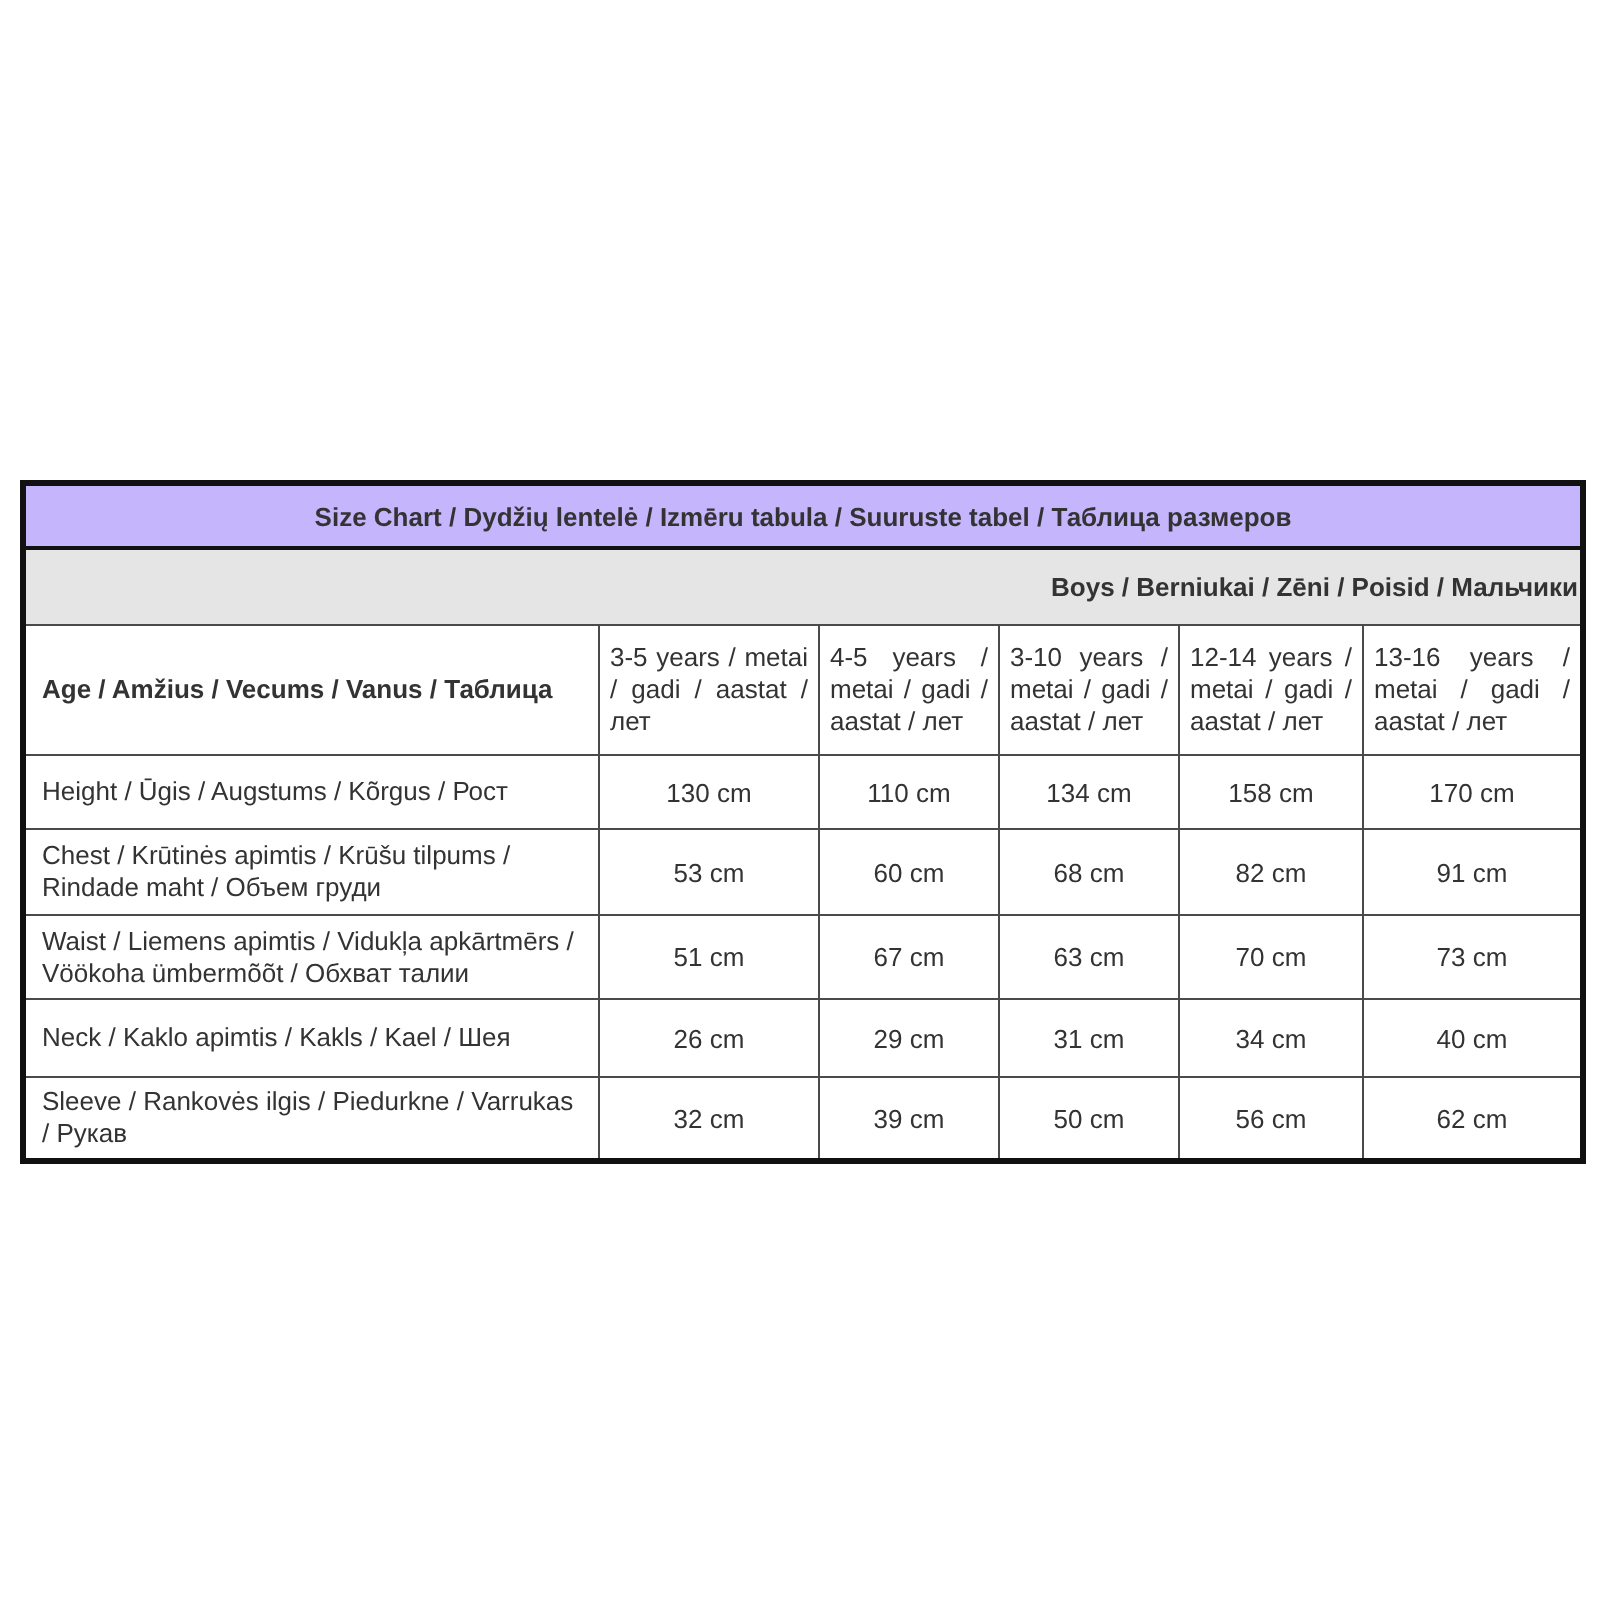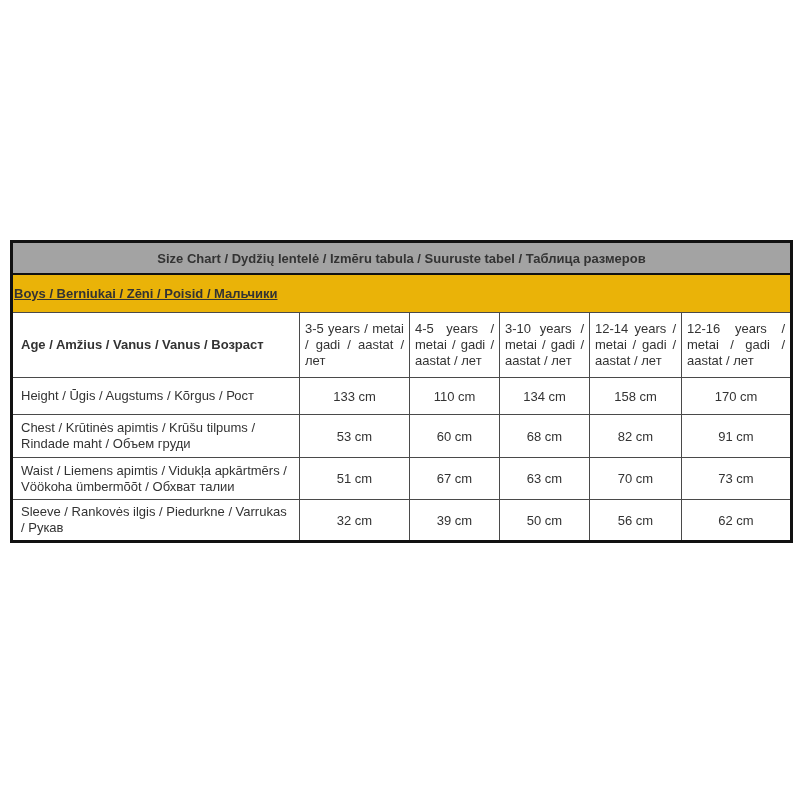--- a/index.html
+++ b/index.html
@@ -33,26 +33,25 @@
   .title-cell {
     height: 28px;
     text-align: center;
     font-weight: bold;
     font-size: 13.5px;
     color: #141414;
     border-bottom: 2px solid #111111 !important;
   }
   .subtitle-cell {
     height: 35px;
-    text-align: left;
+    text-align: right;
     font-weight: bold;
     font-size: 13.5px;
     color: #141414;
-    background: #eab308;
-    text-decoration: underline;
+    background: #e5e5e5;
   }
   .label-cell {
     padding: 2px 6px 2px 8px;
     line-height: 16px;
   }
   .age-label-cell {
     font-weight: bold;
     color: #141414;
   }
   .age-cell {
@@ -80,36 +79,36 @@
     <colgroup>
       <col style="width:288px">
       <col style="width:110px">
       <col style="width:90px">
       <col style="width:90px">
       <col style="width:92px">
       <col style="width:110px">
     </colgroup>
     <tbody>
       <tr class="r-title">
-        <td colspan="6" class="title-cell" style="background-color: #a3a3a3;">Size Chart / Dydžių lentelė / Izmēru tabula / Suuruste tabel / Таблица размеров</td>
+        <td colspan="6" class="title-cell" style="background-color: #c4b5fd;">Size Chart / Dydžių lentelė / Izmēru tabula / Suuruste tabel / Таблица размеров</td>
       </tr>
       <tr class="r-subtitle">
         <td colspan="6" class="subtitle-cell">Boys / Berniukai / Zēni / Poisid / Мальчики</td>
       </tr>
       <tr class="r-age">
-        <td class="label-cell age-label-cell">Age / Amžius / Vanus / Vanus / Возраст</td>
+        <td class="label-cell age-label-cell">Age / Amžius / Vecums / Vanus / Таблица</td>
         <td class="age-cell">3-5 years / metai / gadi / aastat / лет</td>
         <td class="age-cell">4-5 years / metai / gadi / aastat / лет</td>
         <td class="age-cell">3-10 years / metai / gadi / aastat / лет</td>
         <td class="age-cell">12-14 years / metai / gadi / aastat / лет</td>
-        <td class="age-cell">12-16 years / metai / gadi / aastat / лет</td>
+        <td class="age-cell">13-16 years / metai / gadi / aastat / лет</td>
       </tr>
       <tr class="r-height">
         <td class="label-cell">Height / Ūgis / Augstums / Kõrgus / Рост</td>
-        <td class="value-cell">133 cm</td>
+        <td class="value-cell">130 cm</td>
         <td class="value-cell">110 cm</td>
         <td class="value-cell">134 cm</td>
         <td class="value-cell">158 cm</td>
         <td class="value-cell">170 cm</td>
       </tr>
       <tr class="r-chest">
         <td class="label-cell">Chest / Krūtinės apimtis / Krūšu tilpums / Rindade maht / Объем груди</td>
         <td class="value-cell">53 cm</td>
         <td class="value-cell">60 cm</td>
         <td class="value-cell">68 cm</td>
@@ -117,20 +116,28 @@
         <td class="value-cell">91 cm</td>
       </tr>
       <tr class="r-waist">
         <td class="label-cell">Waist / Liemens apimtis / Vidukļa apkārtmērs / Vöökoha ümbermõõt / Обхват талии</td>
         <td class="value-cell">51 cm</td>
         <td class="value-cell">67 cm</td>
         <td class="value-cell">63 cm</td>
         <td class="value-cell">70 cm</td>
         <td class="value-cell">73 cm</td>
       </tr>
+      <tr class="r-neck">
+        <td class="label-cell">Neck / Kaklo apimtis / Kakls / Kael / Шея</td>
+        <td class="value-cell">26 cm</td>
+        <td class="value-cell">29 cm</td>
+        <td class="value-cell">31 cm</td>
+        <td class="value-cell">34 cm</td>
+        <td class="value-cell">40 cm</td>
+      </tr>
       <tr class="r-sleeve">
         <td class="label-cell">Sleeve / Rankovės ilgis / Piedurkne / Varrukas / Рукав</td>
         <td class="value-cell">32 cm</td>
         <td class="value-cell">39 cm</td>
         <td class="value-cell">50 cm</td>
         <td class="value-cell">56 cm</td>
         <td class="value-cell">62 cm</td>
       </tr>
     </tbody>
   </table>

